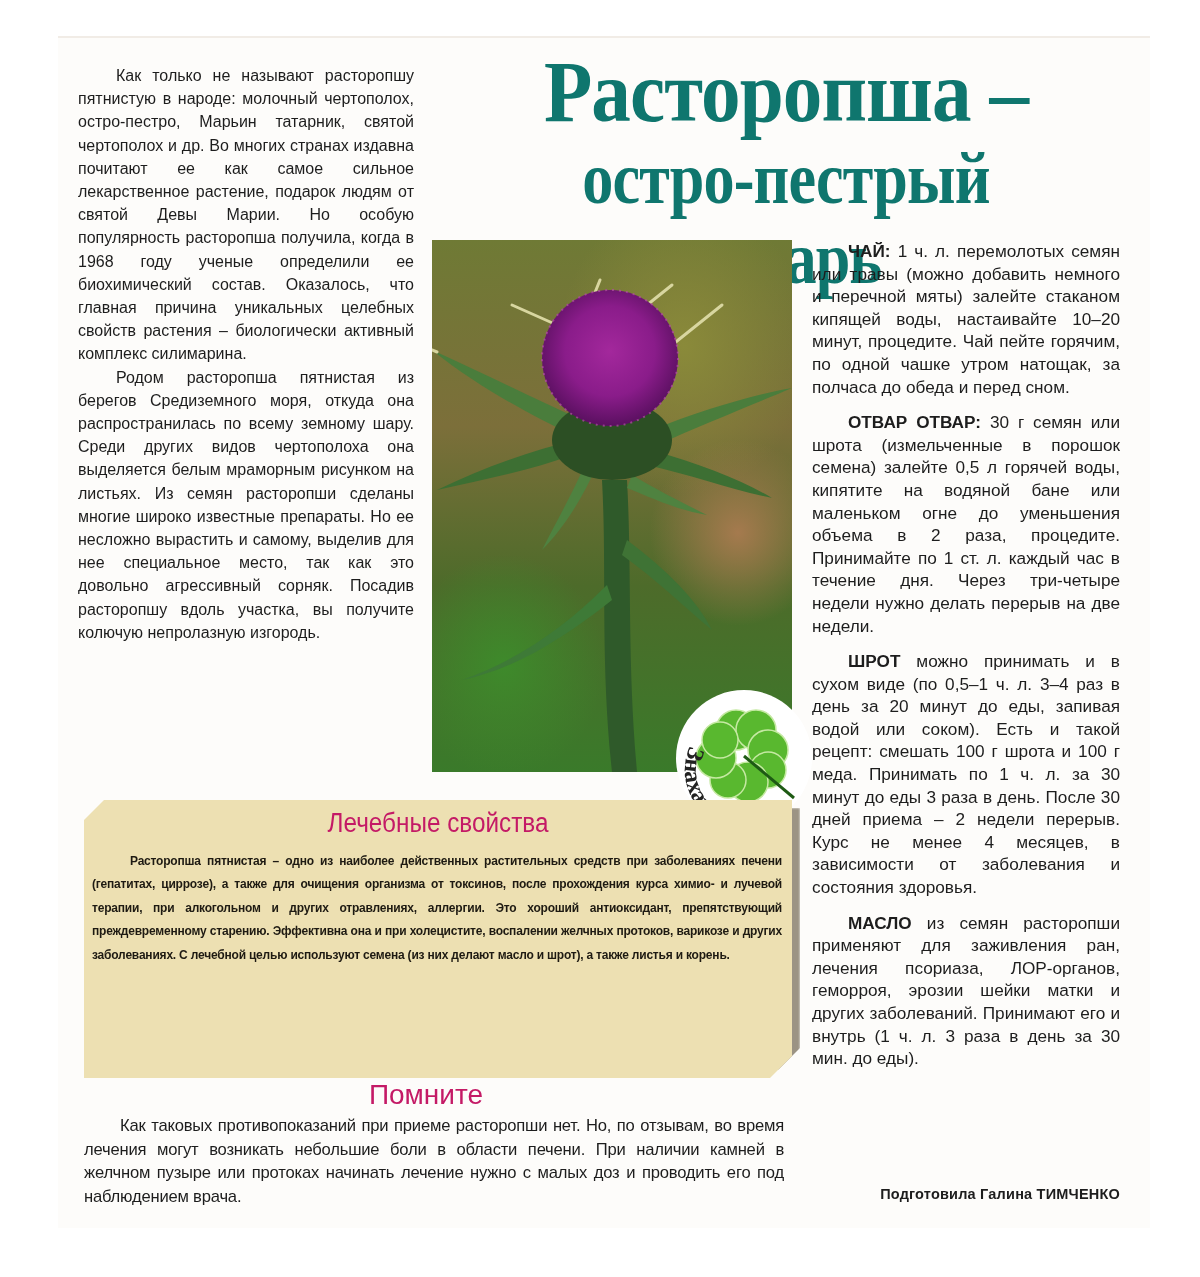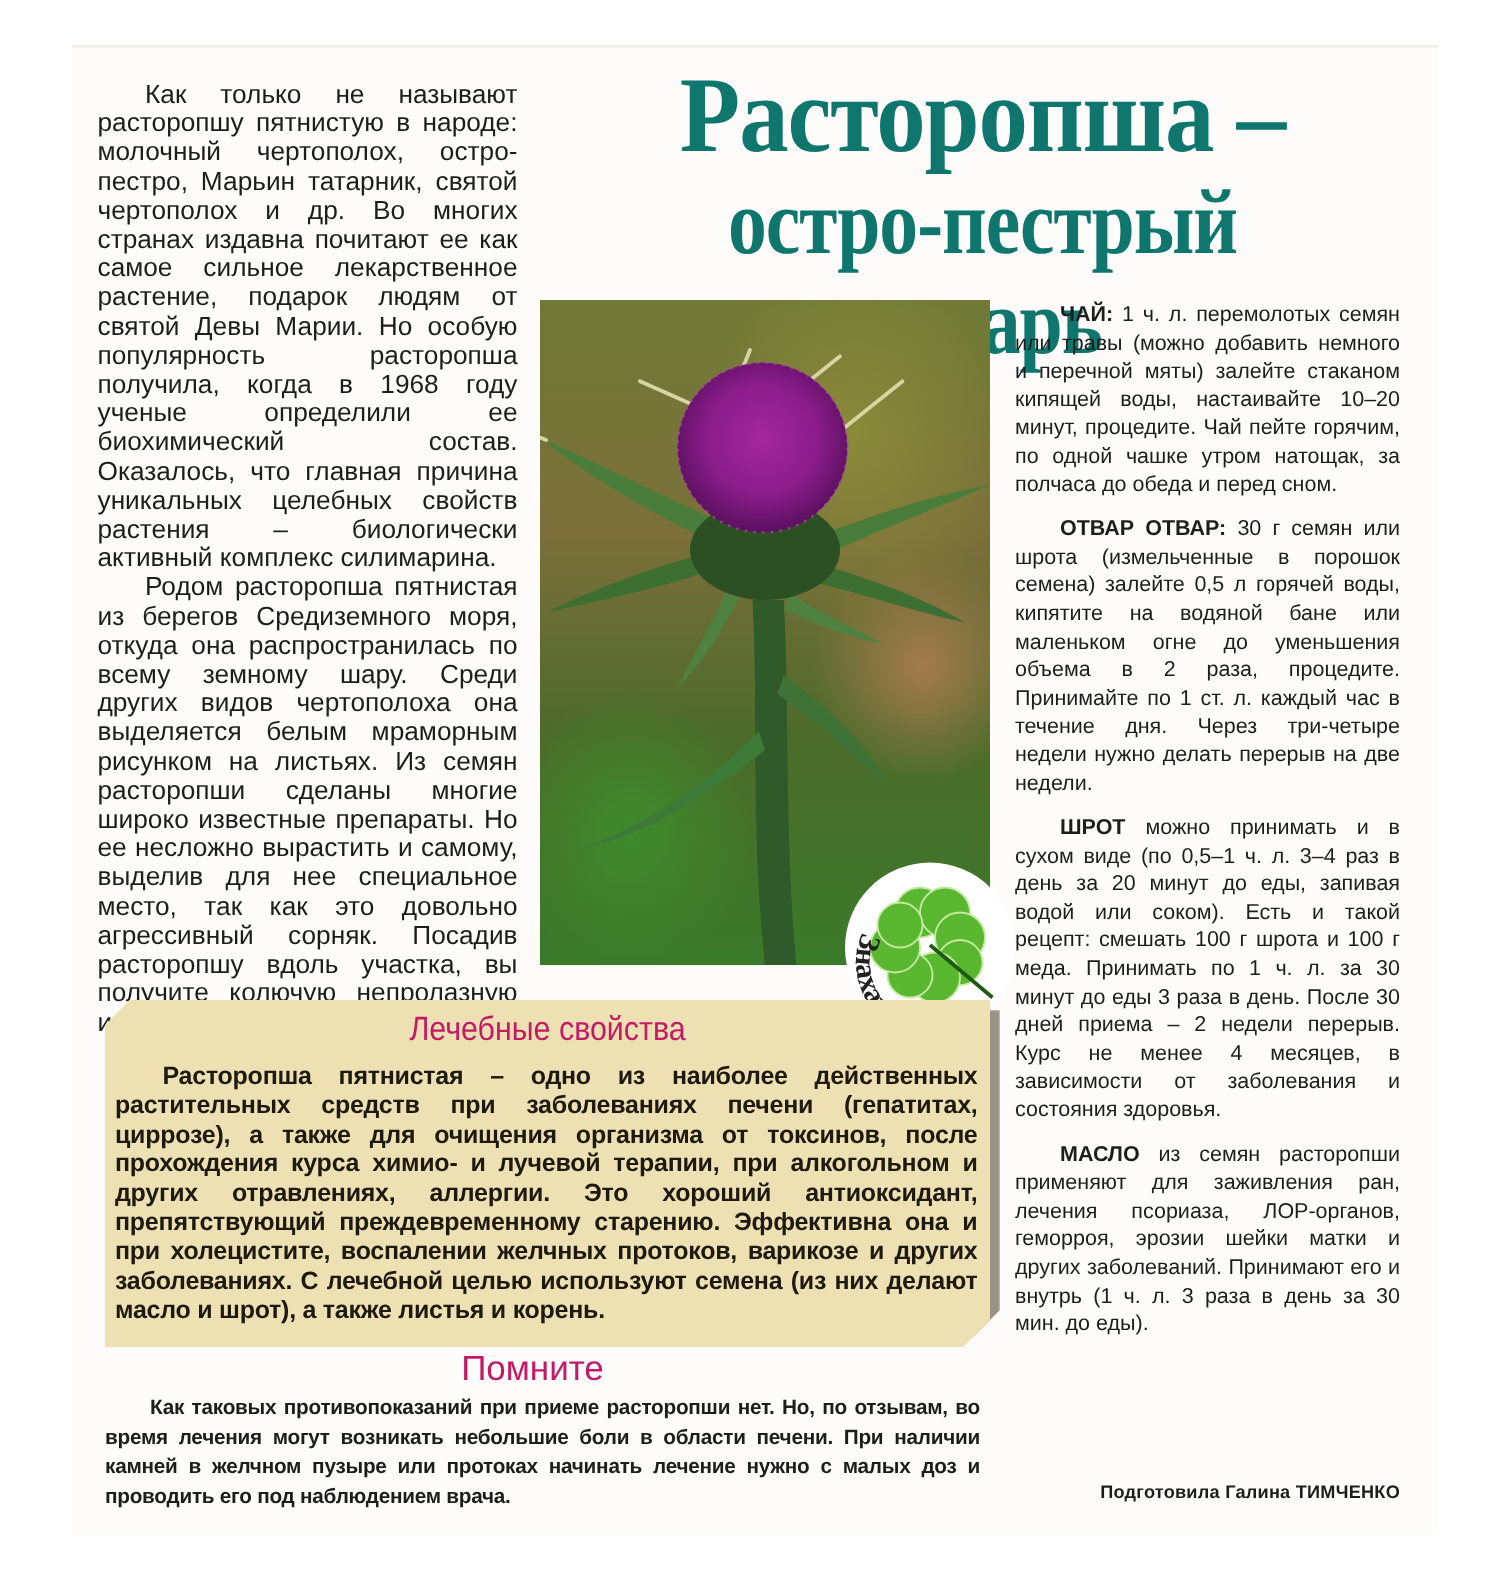--- a/index.html
+++ b/index.html
@@ -7,21 +7,21 @@
     width: 1200px; height: 1277px; background: #ffffff; position: relative; overflow: hidden;
     font-family: "Liberation Sans", "DejaVu Sans", sans-serif; color: #1d1d1d;
   }
   .page {
     position: absolute; left: 58px; top: 36px; width: 1092px; height: 1190px;
     background: #fdfcfa;
     border-top: 2px solid #f1ece6;
   }
   .col-left {
     position: absolute; left: 78px; top: 64px; width: 336px;
-    font-size: 21px; line-height: 23.2px; text-align: justify;
+    font-size: 16px; line-height: 23.2px; text-align: justify;
   }
   .col-left p { margin: 0; text-indent: 38px; }
   .title {
     position: absolute; left: 436px; top: 46px; width: 700px; text-align: center;
     font-family: "Liberation Serif", "DejaVu Serif", serif; font-weight: bold;
     color: #0f766e; letter-spacing: -1px;
   }
   .title .l1 { display:block; font-size: 86px; line-height: 92px; transform: scaleX(0.92); }
   .title .l2 { display:block; font-size: 74px; line-height: 80px; transform: scaleX(0.84); }
   .photo {
@@ -60,33 +60,33 @@
     clip-path: polygon(20px 0, 100% 0, 100% calc(100% - 22px), calc(100% - 22px) 100%, 0 100%, 0 20px);
     filter: blur(1px);
   }
   .box-title {
     position: absolute; left: 0; top: 6px; width: 100%; text-align: center;
     font-family: "Liberation Sans", "DejaVu Sans", sans-serif;
     color: #c41a66; font-size: 27px; line-height: 34px; transform: scaleX(0.9);
   }
   .box-text {
     position: absolute; left: 8px; top: 50px; width: 690px;
-    font-weight: bold; font-size: 20px; line-height: 23.4px; text-align: justify; color: #1e1a12;
+    font-weight: bold; font-size: 12px; line-height: 23.4px; text-align: justify; color: #1e1a12;
     letter-spacing: -0.2px;
   }
   .box-text p { margin:0; text-indent: 38px; }
   .remember-title {
     position: absolute; left: 76px; top: 1078px; width: 700px; text-align: center;
     color: #c41a66; font-size: 28px; line-height: 34px;
   }
   .remember-text {
     position: absolute; left: 84px; top: 1114px; width: 700px;
     font-size: 16.6px; line-height: 23.6px; text-align: justify; letter-spacing: -0.2px;
   }
-  .remember-text p { margin:0; text-indent: 36px; font-weight: bold; }
+  .remember-text p { margin:0; text-indent: 36px; }
 </style>
 </head>
 <body>
 
 <div class="page"></div>
 
 <div class="col-left">
   <p>Как только не называют расторопшу пятнистую в народе: молочный чертополох, остро-пестро, Марьин татарник, святой чертополох и др. Во многих странах издавна почитают ее как самое сильное лекарственное растение, подарок людям от святой Девы Марии. Но особую популярность расторопша получила, когда в 1968 году ученые определили ее биохимический состав. Оказалось, что главная причина уникальных целебных свойств растения – биологически активный комплекс силимарина.</p>
   <p>Родом расторопша пятнистая из берегов Средиземного моря, откуда она распространилась по всему земному шару. Среди других видов чертополоха она выделяется белым мраморным рисунком на листьях. Из семян расторопши сделаны многие широко известные препараты. Но ее несложно вырастить и самому, выделив для нее специальное место, так как это довольно агрессивный сорняк. Посадив расторопшу вдоль участка, вы получите колючую непролазную изгородь.</p>
 </div>

